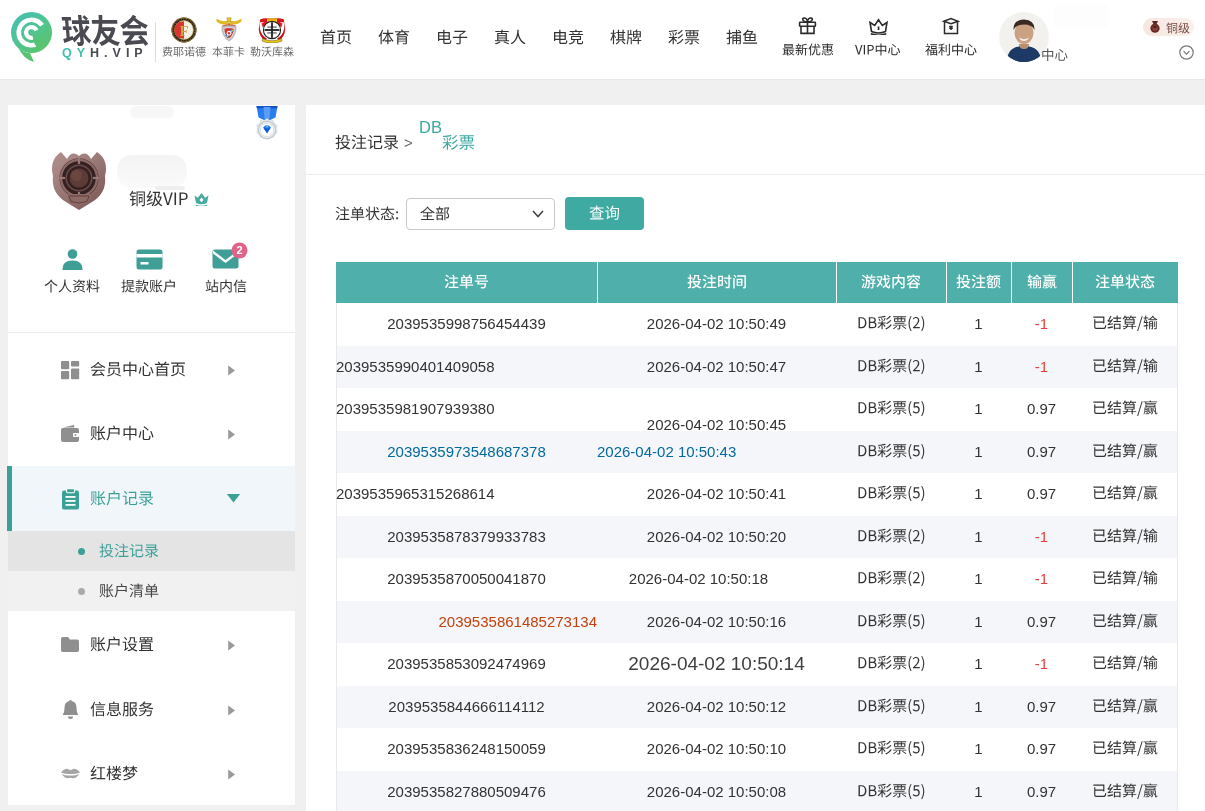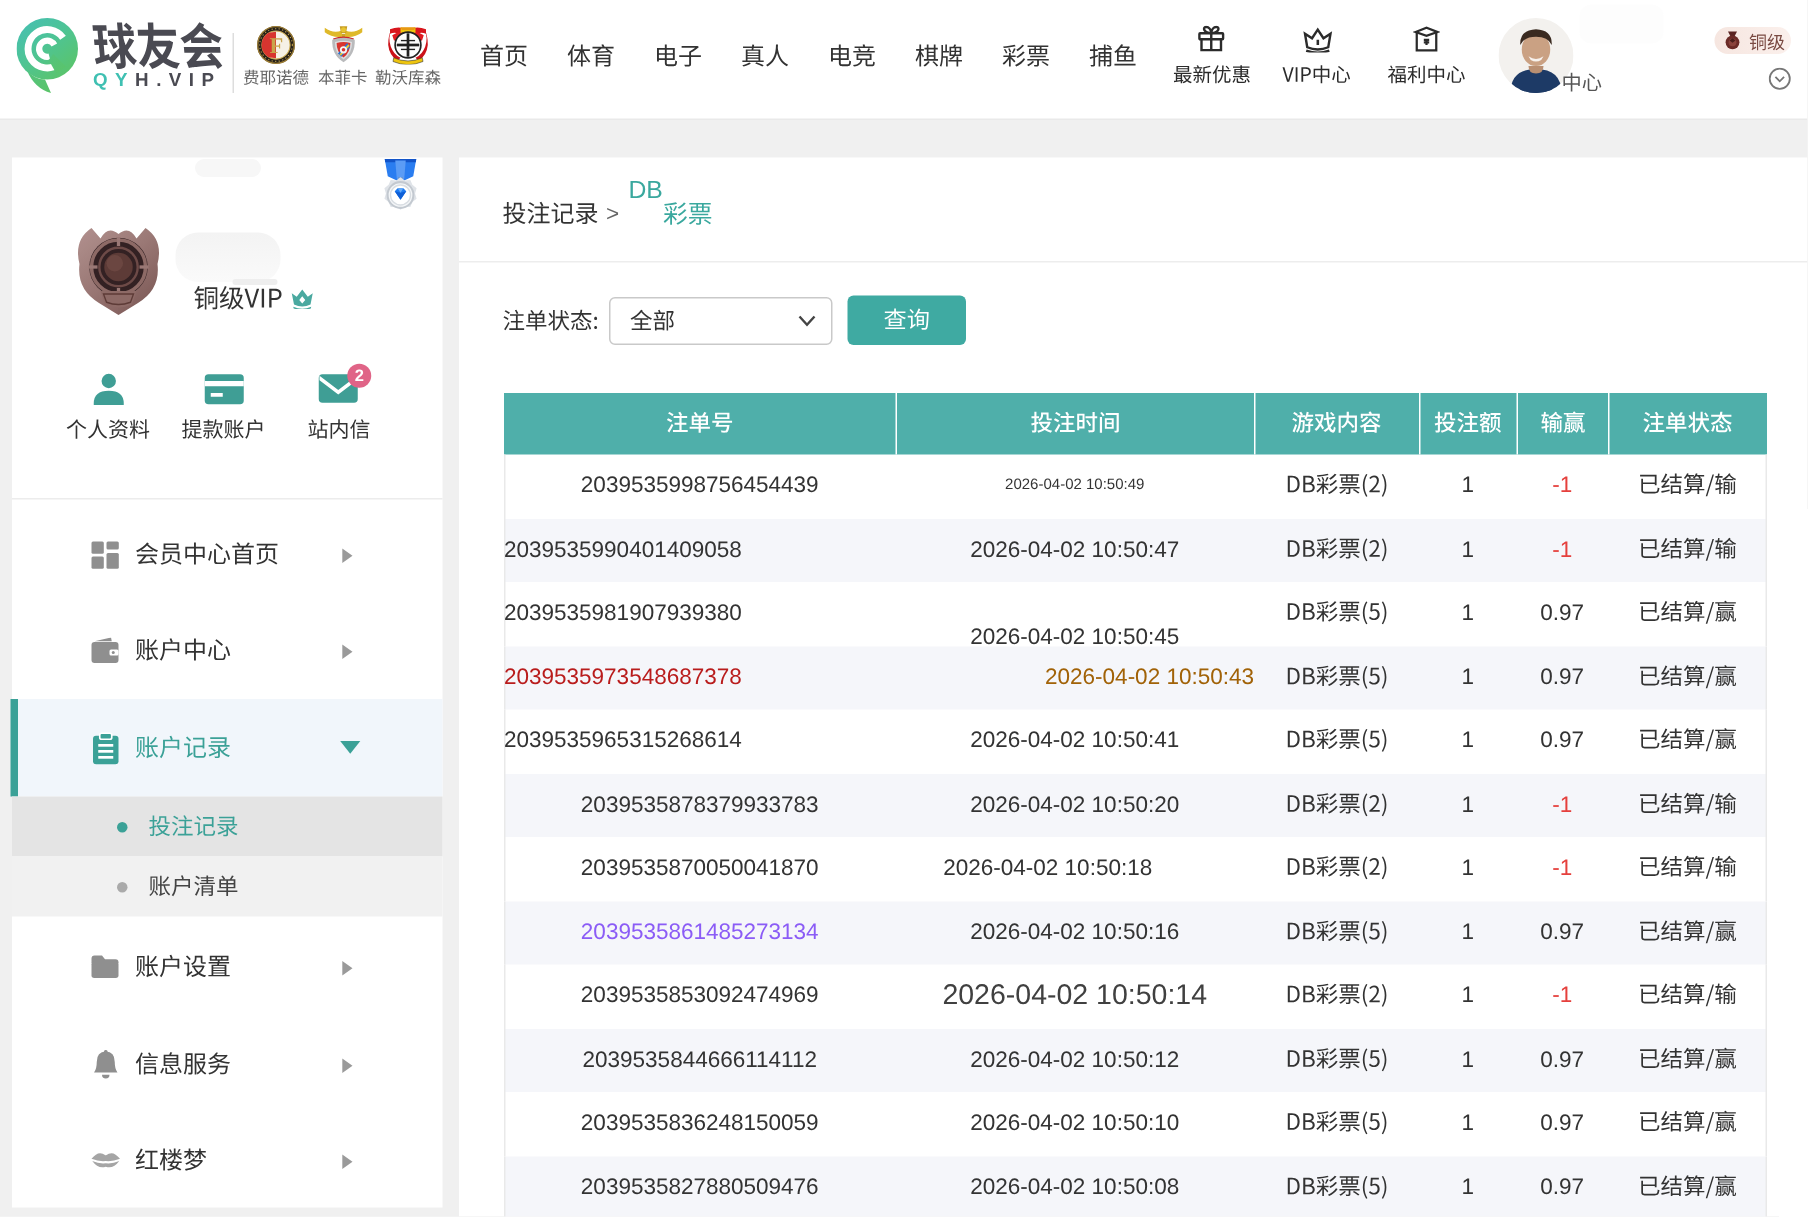--- a/index.html
+++ b/index.html
@@ -386,21 +386,21 @@
 <svg width="0" height="0" style="position:absolute">
     <defs>
       <path id="k2" fill="#333" transform="translate(0,13.2) scale(0.015000,-0.015000)" d="M101 0H288C509 0 629 137 629 369C629 603 509 733 284 733H101ZM193 76V658H276C449 658 534 555 534 369C534 184 449 76 276 76Z M789 0H1022C1186 0 1300 71 1300 215C1300 315 1238 373 1151 390V395C1220 417 1258 481 1258 554C1258 683 1154 733 1006 733H789ZM881 422V660H994C1109 660 1167 628 1167 542C1167 467 1116 422 990 422ZM881 74V350H1009C1138 350 1209 309 1209 218C1209 119 1135 74 1009 74Z M1869 828C1758 794 1559 769 1395 755C1403 738 1413 711 1415 693C1582 704 1786 728 1916 765ZM1424 626C1461 578 1497 510 1511 465L1572 494C1556 538 1519 603 1481 652ZM1601 661C1630 612 1657 546 1667 501L1730 524C1719 567 1690 631 1661 680ZM1842 683C1821 624 1782 540 1752 487L1809 467C1841 516 1882 595 1914 662ZM2190 823C2133 746 2026 665 1937 618C1957 603 1979 580 1993 562C2088 617 2195 704 2265 793ZM2219 548C2155 467 2040 382 1943 333C1963 319 1986 295 1999 278C2101 334 2217 425 2291 517ZM2242 266C2170 146 2032 41 1887 -17C1907 -34 1929 -60 1941 -80C2093 -11 2233 101 2316 236ZM1708 313H1712L1708 309ZM1635 487V382H1402V313H1613C1555 213 1459 111 1372 58C1388 41 1408 12 1418 -8C1493 46 1574 133 1635 223V-78H1708V243C1766 192 1823 129 1852 85L1903 135C1868 185 1795 259 1724 313H1915V382H1708V487Z M2991 107C3074 60 3179 -10 3229 -56L3287 -11C3232 35 3127 101 3045 145ZM2520 365V305H3172V365ZM2616 148C2563 85 2474 24 2389 -14C2406 -26 2435 -51 2447 -64C2530 -20 2626 51 2686 124ZM2399 236V173H2808V2C2808 -10 2805 -14 2790 -14C2775 -15 2728 -15 2672 -13C2682 -33 2693 -61 2696 -81C2769 -81 2815 -80 2845 -69C2876 -58 2884 -39 2884 0V173H3294V236ZM2470 661V430H3226V661H2991V738H3274V800H2410V738H2692V661ZM2761 738H2920V661H2761ZM2540 604H2692V488H2540ZM2761 604H2920V488H2761ZM2991 604H3152V488H2991Z M3584 -196 3640 -171C3554 -29 3513 141 3513 311C3513 480 3554 649 3640 792L3584 818C3492 668 3437 507 3437 311C3437 114 3492 -47 3584 -196Z M3727 0H4188V79H3985C3948 79 3903 75 3865 72C4037 235 4153 384 4153 531C4153 661 4070 746 3939 746C3846 746 3782 704 3723 639L3776 587C3817 636 3868 672 3928 672C4019 672 4063 611 4063 527C4063 401 3957 255 3727 54Z M4337 -196C4429 -47 4484 114 4484 311C4484 507 4429 668 4337 818L4280 792C4366 649 4409 480 4409 311C4409 141 4366 -29 4280 -171Z"></path>
       <path id="k5" fill="#333" transform="translate(0,13.2) scale(0.015000,-0.015000)" d="M101 0H288C509 0 629 137 629 369C629 603 509 733 284 733H101ZM193 76V658H276C449 658 534 555 534 369C534 184 449 76 276 76Z M789 0H1022C1186 0 1300 71 1300 215C1300 315 1238 373 1151 390V395C1220 417 1258 481 1258 554C1258 683 1154 733 1006 733H789ZM881 422V660H994C1109 660 1167 628 1167 542C1167 467 1116 422 990 422ZM881 74V350H1009C1138 350 1209 309 1209 218C1209 119 1135 74 1009 74Z M1869 828C1758 794 1559 769 1395 755C1403 738 1413 711 1415 693C1582 704 1786 728 1916 765ZM1424 626C1461 578 1497 510 1511 465L1572 494C1556 538 1519 603 1481 652ZM1601 661C1630 612 1657 546 1667 501L1730 524C1719 567 1690 631 1661 680ZM1842 683C1821 624 1782 540 1752 487L1809 467C1841 516 1882 595 1914 662ZM2190 823C2133 746 2026 665 1937 618C1957 603 1979 580 1993 562C2088 617 2195 704 2265 793ZM2219 548C2155 467 2040 382 1943 333C1963 319 1986 295 1999 278C2101 334 2217 425 2291 517ZM2242 266C2170 146 2032 41 1887 -17C1907 -34 1929 -60 1941 -80C2093 -11 2233 101 2316 236ZM1708 313H1712L1708 309ZM1635 487V382H1402V313H1613C1555 213 1459 111 1372 58C1388 41 1408 12 1418 -8C1493 46 1574 133 1635 223V-78H1708V243C1766 192 1823 129 1852 85L1903 135C1868 185 1795 259 1724 313H1915V382H1708V487Z M2991 107C3074 60 3179 -10 3229 -56L3287 -11C3232 35 3127 101 3045 145ZM2520 365V305H3172V365ZM2616 148C2563 85 2474 24 2389 -14C2406 -26 2435 -51 2447 -64C2530 -20 2626 51 2686 124ZM2399 236V173H2808V2C2808 -10 2805 -14 2790 -14C2775 -15 2728 -15 2672 -13C2682 -33 2693 -61 2696 -81C2769 -81 2815 -80 2845 -69C2876 -58 2884 -39 2884 0V173H3294V236ZM2470 661V430H3226V661H2991V738H3274V800H2410V738H2692V661ZM2761 738H2920V661H2761ZM2540 604H2692V488H2540ZM2761 604H2920V488H2761ZM2991 604H3152V488H2991Z M3584 -196 3640 -171C3554 -29 3513 141 3513 311C3513 480 3554 649 3640 792L3584 818C3492 668 3437 507 3437 311C3437 114 3492 -47 3584 -196Z M3945 -13C4068 -13 4185 78 4185 238C4185 400 4085 472 3964 472C3920 472 3887 461 3854 443L3873 655H4149V733H3793L3769 391L3818 360C3860 388 3891 403 3940 403C4032 403 4092 341 4092 236C4092 129 4023 63 3936 63C3851 63 3797 102 3756 144L3710 84C3760 35 3830 -13 3945 -13Z M4337 -196C4429 -47 4484 114 4484 311C4484 507 4429 668 4337 818L4280 792C4366 649 4409 480 4409 311C4409 141 4366 -29 4280 -171Z"></path>
       <path id="w" fill="#333" transform="translate(0,13.2) scale(0.015000,-0.015000)" d="M93 778V703H747V440H222V605H146V102C146 -22 197 -52 359 -52C397 -52 695 -52 735 -52C900 -52 933 3 952 187C930 191 896 204 876 218C862 57 845 22 736 22C668 22 408 22 355 22C245 22 222 37 222 101V366H747V316H825V778Z M1035 53 1048 -24C1147 -2 1280 26 1406 55L1400 124C1266 97 1128 68 1035 53ZM1056 427C1071 434 1096 439 1223 454C1178 391 1136 341 1117 322C1084 286 1061 262 1038 257C1047 237 1059 200 1063 184C1087 197 1123 205 1402 256C1400 272 1397 302 1398 322L1175 286C1256 373 1335 479 1403 587L1334 629C1315 593 1293 557 1270 522L1137 511C1196 594 1254 700 1299 802L1222 834C1182 717 1110 593 1087 561C1066 529 1048 506 1030 502C1039 481 1052 443 1056 427ZM1639 841V706H1408V634H1639V478H1433V406H1926V478H1716V634H1943V706H1716V841ZM1459 304V-79H1532V-36H1826V-75H1901V304ZM1532 32V236H1826V32Z M2252 457H2764V398H2252ZM2252 350H2764V290H2252ZM2252 562H2764V505H2252ZM2576 845C2548 768 2497 695 2436 647C2453 640 2482 624 2497 613H2296L2353 634C2346 653 2331 680 2315 704H2487V766H2223C2234 786 2244 806 2253 826L2183 845C2151 767 2096 689 2035 638C2052 628 2082 608 2096 596C2127 625 2158 663 2185 704H2237C2257 674 2277 637 2287 613H2177V239H2311V174L2310 152H2056V90H2286C2258 48 2198 6 2072 -25C2088 -39 2109 -65 2119 -81C2279 -35 2346 28 2372 90H2642V-78H2719V90H2948V152H2719V239H2842V613H2742L2796 638C2786 657 2768 681 2748 704H2940V766H2620C2631 786 2640 807 2648 828ZM2642 152H2386L2387 172V239H2642ZM2505 613C2532 638 2559 669 2583 704H2663C2690 675 2718 639 2731 613Z M3011 -179H3078L3377 794H3311Z M3625 526H4160V470H3625ZM3557 574V421H4230V574ZM3750 379V81H3799V327H3938V86H3989V379ZM3650 328V261H3555V328ZM3499 380V207C3499 129 3492 29 3430 -45C3444 -51 3468 -67 3478 -77C3516 -31 3536 29 3546 89H3650V-12C3650 -21 3647 -24 3637 -25C3626 -25 3593 -25 3555 -24C3563 -39 3571 -62 3573 -77C3625 -77 3659 -77 3679 -68C3701 -58 3707 -42 3707 -12V380ZM3650 211V139H3552C3554 162 3555 185 3555 206V211ZM3834 833 3864 781H3432V726H3551V618H4281V671H3614V726H4348V781H3946C3936 801 3920 828 3905 849ZM4088 325H4199V109C4181 156 4150 219 4119 268L4088 255ZM4032 380V215C4032 132 4021 28 3942 -49C3955 -55 3979 -71 3989 -81C4072 0 4088 122 4088 215V229C4118 176 4147 112 4160 68L4199 86V28C4199 -33 4202 -47 4214 -59C4225 -71 4242 -74 4258 -74C4265 -74 4281 -74 4291 -74C4304 -74 4317 -72 4325 -67C4336 -61 4344 -52 4348 -36C4352 -22 4355 19 4357 55C4341 59 4323 68 4312 78C4311 41 4310 13 4308 -1C4306 -12 4303 -18 4300 -21C4298 -24 4292 -25 4287 -25C4281 -25 4273 -25 4270 -25C4264 -25 4261 -24 4259 -21C4256 -17 4255 -1 4255 21V380ZM3848 289C3843 108 3823 17 3706 -37C3717 -46 3733 -67 3738 -79C3801 -49 3839 -8 3862 50C3893 25 3925 -7 3943 -28L3979 11C3958 36 3916 73 3881 99L3876 94C3889 147 3894 211 3896 289Z"></path>
       <path id="l" fill="#333" transform="translate(0,13.2) scale(0.015000,-0.015000)" d="M93 778V703H747V440H222V605H146V102C146 -22 197 -52 359 -52C397 -52 695 -52 735 -52C900 -52 933 3 952 187C930 191 896 204 876 218C862 57 845 22 736 22C668 22 408 22 355 22C245 22 222 37 222 101V366H747V316H825V778Z M1035 53 1048 -24C1147 -2 1280 26 1406 55L1400 124C1266 97 1128 68 1035 53ZM1056 427C1071 434 1096 439 1223 454C1178 391 1136 341 1117 322C1084 286 1061 262 1038 257C1047 237 1059 200 1063 184C1087 197 1123 205 1402 256C1400 272 1397 302 1398 322L1175 286C1256 373 1335 479 1403 587L1334 629C1315 593 1293 557 1270 522L1137 511C1196 594 1254 700 1299 802L1222 834C1182 717 1110 593 1087 561C1066 529 1048 506 1030 502C1039 481 1052 443 1056 427ZM1639 841V706H1408V634H1639V478H1433V406H1926V478H1716V634H1943V706H1716V841ZM1459 304V-79H1532V-36H1826V-75H1901V304ZM1532 32V236H1826V32Z M2252 457H2764V398H2252ZM2252 350H2764V290H2252ZM2252 562H2764V505H2252ZM2576 845C2548 768 2497 695 2436 647C2453 640 2482 624 2497 613H2296L2353 634C2346 653 2331 680 2315 704H2487V766H2223C2234 786 2244 806 2253 826L2183 845C2151 767 2096 689 2035 638C2052 628 2082 608 2096 596C2127 625 2158 663 2185 704H2237C2257 674 2277 637 2287 613H2177V239H2311V174L2310 152H2056V90H2286C2258 48 2198 6 2072 -25C2088 -39 2109 -65 2119 -81C2279 -35 2346 28 2372 90H2642V-78H2719V90H2948V152H2719V239H2842V613H2742L2796 638C2786 657 2768 681 2748 704H2940V766H2620C2631 786 2640 807 2648 828ZM2642 152H2386L2387 172V239H2642ZM2505 613C2532 638 2559 669 2583 704H2663C2690 675 2718 639 2731 613Z M3011 -179H3078L3377 794H3311Z M4126 447V85H4185V447ZM4253 484V5C4253 -6 4249 -9 4238 -10C4225 -10 4185 -10 4139 -9C4149 -27 4157 -54 4159 -71C4218 -71 4258 -70 4282 -60C4307 -49 4314 -31 4314 5V484ZM3463 330C3471 338 3500 344 3532 344H3611V206C3544 190 3482 176 3434 167L3451 96L3611 137V-79H3677V154L3760 176L3754 239L3677 221V344H3757V413H3677V565H3611V413H3524C3550 483 3575 566 3595 652H3759V720H3609C3617 756 3623 792 3628 827L3558 839C3554 800 3549 759 3542 720H3439V652H3529C3511 569 3492 501 3483 475C3469 430 3457 398 3440 393C3448 376 3459 344 3463 330ZM4051 843C3985 738 3861 639 3740 583C3758 568 3778 545 3789 527C3816 541 3843 557 3869 574V532H4239V581C4264 566 4291 551 4318 537C4327 557 4348 581 4366 596C4261 641 4166 698 4090 783L4112 816ZM3898 594C3954 635 4007 683 4051 734C4102 678 4157 633 4218 594ZM4006 406V327H3869V406ZM3807 466V-76H3869V130H4006V-1C4006 -10 4004 -12 3996 -13C3986 -13 3960 -13 3929 -12C3938 -30 3946 -57 3948 -74C3991 -74 4022 -74 4043 -63C4064 -52 4069 -33 4069 -1V466ZM3869 269H4006V187H3869Z"></path>
     </defs>
   </svg>
 <div class="a" style="left:336px;top:303.0px;width:842px;height:42.5px;border-left:1px solid #e9e9e9;border-right:1px solid #e9e9e9"></div>
 <div class="a" style="left:336px;top:303.0px;width:261px;height:42.5px;line-height:42.5px;text-align:center;font-size:15px;color:#333">2039535998756454439</div>
-<div class="a" style="left:597px;top:303.0px;width:239px;height:42.5px;line-height:42.5px;text-align:center;font-size:10px;color:#333">2026-04-02 10:50:49</div>
+<div class="a" style="left:597px;top:303.0px;width:239px;height:42.5px;line-height:42.5px;text-align:center;font-size:15px;color:#333">2026-04-02 10:50:49</div>
 <svg class="a" style="left:856.7px;top:315.2px;overflow:visible" width="69" height="18">
     <use href="#k2"></use>
   </svg>
 <div class="a" style="left:946px;top:303.0px;width:65px;height:42.5px;line-height:42.5px;text-align:center;font-size:15px;color:#333">1</div>
 <div class="a" style="left:1011px;top:303.0px;width:61px;height:42.5px;line-height:42.5px;text-align:center;font-size:15px;color:#e5403d">-1</div>
 <svg class="a" style="left:1092.1px;top:315.2px;overflow:visible" width="66" height="18">
     <use href="#l"></use>
   </svg>
 <div class="a" style="left:336px;top:345.5px;width:842px;height:42.5px;background:#f5f6fa"></div>
 <div class="a" style="left:336px;top:345.5px;width:842px;height:42.5px;border-left:1px solid #e9e9e9;border-right:1px solid #e9e9e9"></div>
@@ -420,22 +420,22 @@
 <svg class="a" style="left:856.7px;top:400.2px;overflow:visible" width="69" height="18">
     <use href="#k5"></use>
   </svg>
 <div class="a" style="left:946px;top:388.0px;width:65px;height:42.5px;line-height:42.5px;text-align:center;font-size:15px;color:#333">1</div>
 <div class="a" style="left:1011px;top:388.0px;width:61px;height:42.5px;line-height:42.5px;text-align:center;font-size:15px;color:#333">0.97</div>
 <svg class="a" style="left:1092.1px;top:400.2px;overflow:visible" width="66" height="18">
     <use href="#w"></use>
   </svg>
 <div class="a" style="left:336px;top:430.5px;width:842px;height:42.5px;background:#f5f6fa"></div>
 <div class="a" style="left:336px;top:430.5px;width:842px;height:42.5px;border-left:1px solid #e9e9e9;border-right:1px solid #e9e9e9"></div>
-<div class="a" style="left:336px;top:430.5px;width:261px;height:42.5px;line-height:42.5px;text-align:left;font-size:15px;color:#b91c1c">2039535973548687378</div>
-<div class="a" style="left:597px;top:430.5px;width:239px;height:42.5px;line-height:42.5px;text-align:right;font-size:15px;color:#a16207">2026-04-02 10:50:43</div>
+<div class="a" style="left:336px;top:430.5px;width:261px;height:42.5px;line-height:42.5px;text-align:center;font-size:15px;color:#0369a1">2039535973548687378</div>
+<div class="a" style="left:597px;top:430.5px;width:239px;height:42.5px;line-height:42.5px;text-align:left;font-size:15px;color:#0369a1">2026-04-02 10:50:43</div>
 <svg class="a" style="left:856.7px;top:442.8px;overflow:visible" width="69" height="18">
     <use href="#k5"></use>
   </svg>
 <div class="a" style="left:946px;top:430.5px;width:65px;height:42.5px;line-height:42.5px;text-align:center;font-size:15px;color:#333">1</div>
 <div class="a" style="left:1011px;top:430.5px;width:61px;height:42.5px;line-height:42.5px;text-align:center;font-size:15px;color:#333">0.97</div>
 <svg class="a" style="left:1092.1px;top:442.8px;overflow:visible" width="66" height="18">
     <use href="#w"></use>
   </svg>
 <div class="a" style="left:336px;top:473.0px;width:842px;height:42.5px;border-left:1px solid #e9e9e9;border-right:1px solid #e9e9e9"></div>
 <div class="a" style="left:336px;top:473.0px;width:261px;height:42.5px;line-height:42.5px;text-align:left;font-size:15px;color:#333">2039535965315268614</div>
@@ -466,21 +466,21 @@
 <svg class="a" style="left:856.7px;top:570.2px;overflow:visible" width="69" height="18">
     <use href="#k2"></use>
   </svg>
 <div class="a" style="left:946px;top:558.0px;width:65px;height:42.5px;line-height:42.5px;text-align:center;font-size:15px;color:#333">1</div>
 <div class="a" style="left:1011px;top:558.0px;width:61px;height:42.5px;line-height:42.5px;text-align:center;font-size:15px;color:#e5403d">-1</div>
 <svg class="a" style="left:1092.1px;top:570.2px;overflow:visible" width="66" height="18">
     <use href="#l"></use>
   </svg>
 <div class="a" style="left:336px;top:600.5px;width:842px;height:42.5px;background:#f5f6fa"></div>
 <div class="a" style="left:336px;top:600.5px;width:842px;height:42.5px;border-left:1px solid #e9e9e9;border-right:1px solid #e9e9e9"></div>
-<div class="a" style="left:336px;top:600.5px;width:261px;height:42.5px;line-height:42.5px;text-align:center;font-size:15px;color:#8b5cf6">2039535861485273134</div>
+<div class="a" style="left:336px;top:600.5px;width:261px;height:42.5px;line-height:42.5px;text-align:right;font-size:15px;color:#c2410c">2039535861485273134</div>
 <div class="a" style="left:597px;top:600.5px;width:239px;height:42.5px;line-height:42.5px;text-align:center;font-size:15px;color:#333">2026-04-02 10:50:16</div>
 <svg class="a" style="left:856.7px;top:612.8px;overflow:visible" width="69" height="18">
     <use href="#k5"></use>
   </svg>
 <div class="a" style="left:946px;top:600.5px;width:65px;height:42.5px;line-height:42.5px;text-align:center;font-size:15px;color:#333">1</div>
 <div class="a" style="left:1011px;top:600.5px;width:61px;height:42.5px;line-height:42.5px;text-align:center;font-size:15px;color:#333">0.97</div>
 <svg class="a" style="left:1092.1px;top:612.8px;overflow:visible" width="66" height="18">
     <use href="#w"></use>
   </svg>
 <div class="a" style="left:336px;top:643.0px;width:842px;height:42.5px;border-left:1px solid #e9e9e9;border-right:1px solid #e9e9e9"></div>

